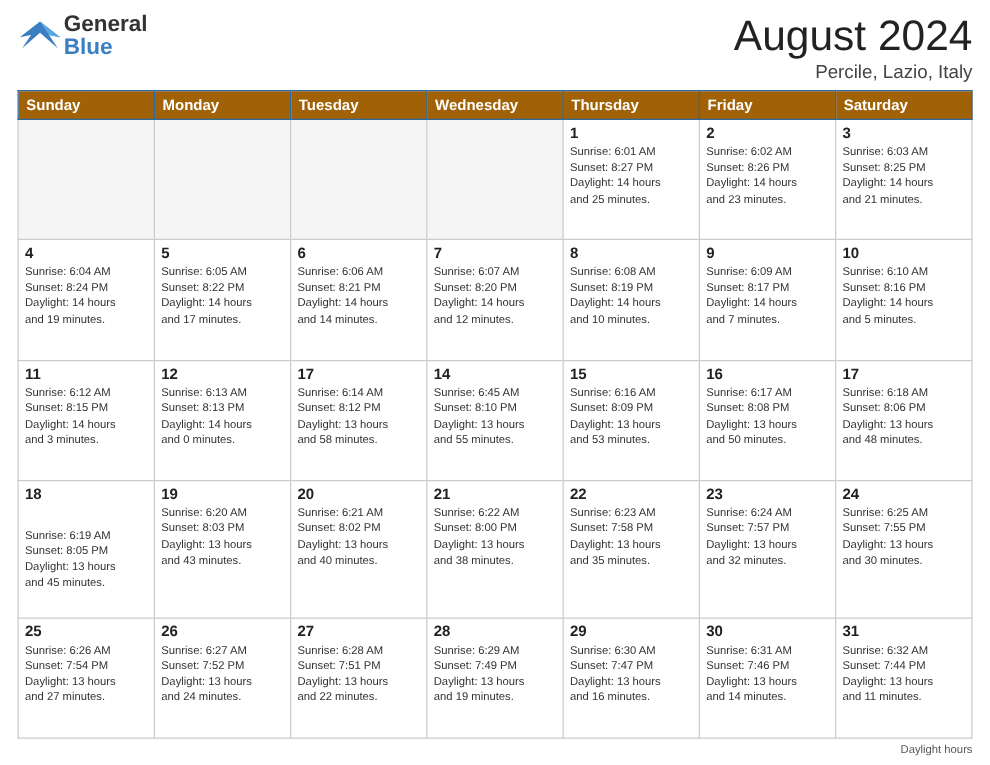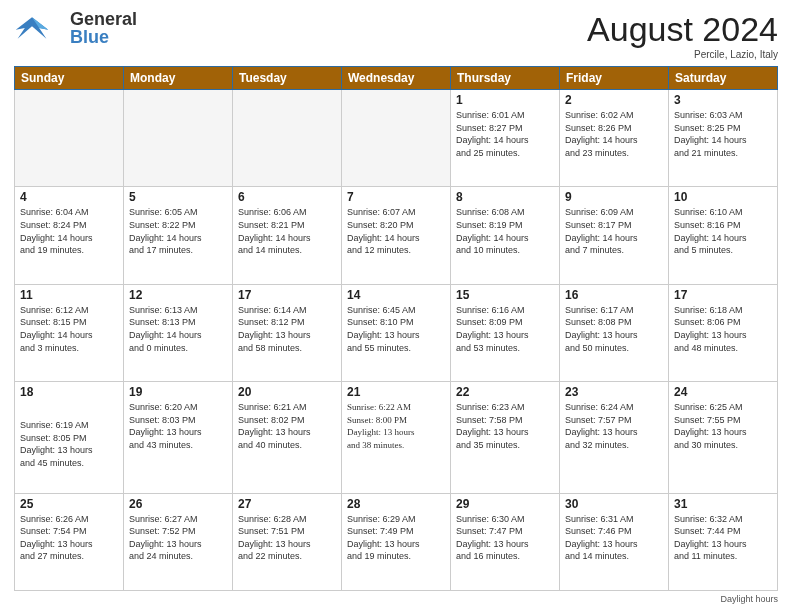--- a/index.html
+++ b/index.html
@@ -25,21 +25,21 @@
     }
     .title-area {
       text-align: right;
     }
     .month-year {
       font-size: 34px;
       font-weight: normal;
       color: #222;
     }
     .location {
-      font-size: 10px;
+      font-size: 15px;
       color: #444;
     }
     .calendar {
       flex: 1;
       border-collapse: collapse;
       width: 100%;
       table-layout: fixed;
     }
     .calendar th {
       background: #a16207;
@@ -70,21 +70,21 @@
       margin-bottom: 2px;
     }
     .day-info {
       font-size: 9px;
       color: #333;
       line-height: 1.4;
     }
     .logo-wrapper {
       display: flex;
       align-items: center;
-      gap: 20px;
+      gap: 1px;
     }
     .logo-bird {
       width: 36px;
       height: 30px;
     }
     .logo-text-block {
       display: flex;
       flex-direction: column;
     }
     .logo-general {
@@ -286,21 +286,21 @@
           </td>
           <td>
             <span class="day-num">20</span>
             <div class="day-info" style="white-space: pre-line;">Sunrise: 6:21 AM
 Sunset: 8:02 PM
 Daylight: 13 hours
 and 40 minutes.</div>
           </td>
           <td>
             <span class="day-num">21</span>
-            <div class="day-info" style="white-space: pre-line; font-family: Liberation Serif, serif;">Sunrise: 6:22 AM
+            <div class="day-info" style="white-space: pre-line;">Sunrise: 6:22 AM
 Sunset: 8:00 PM
 Daylight: 13 hours
 and 38 minutes.</div>
           </td>
           <td>
             <span class="day-num">22</span>
             <div class="day-info" style="white-space: pre-line;">Sunrise: 6:23 AM
 Sunset: 7:58 PM
 Daylight: 13 hours
 and 35 minutes.</div>

